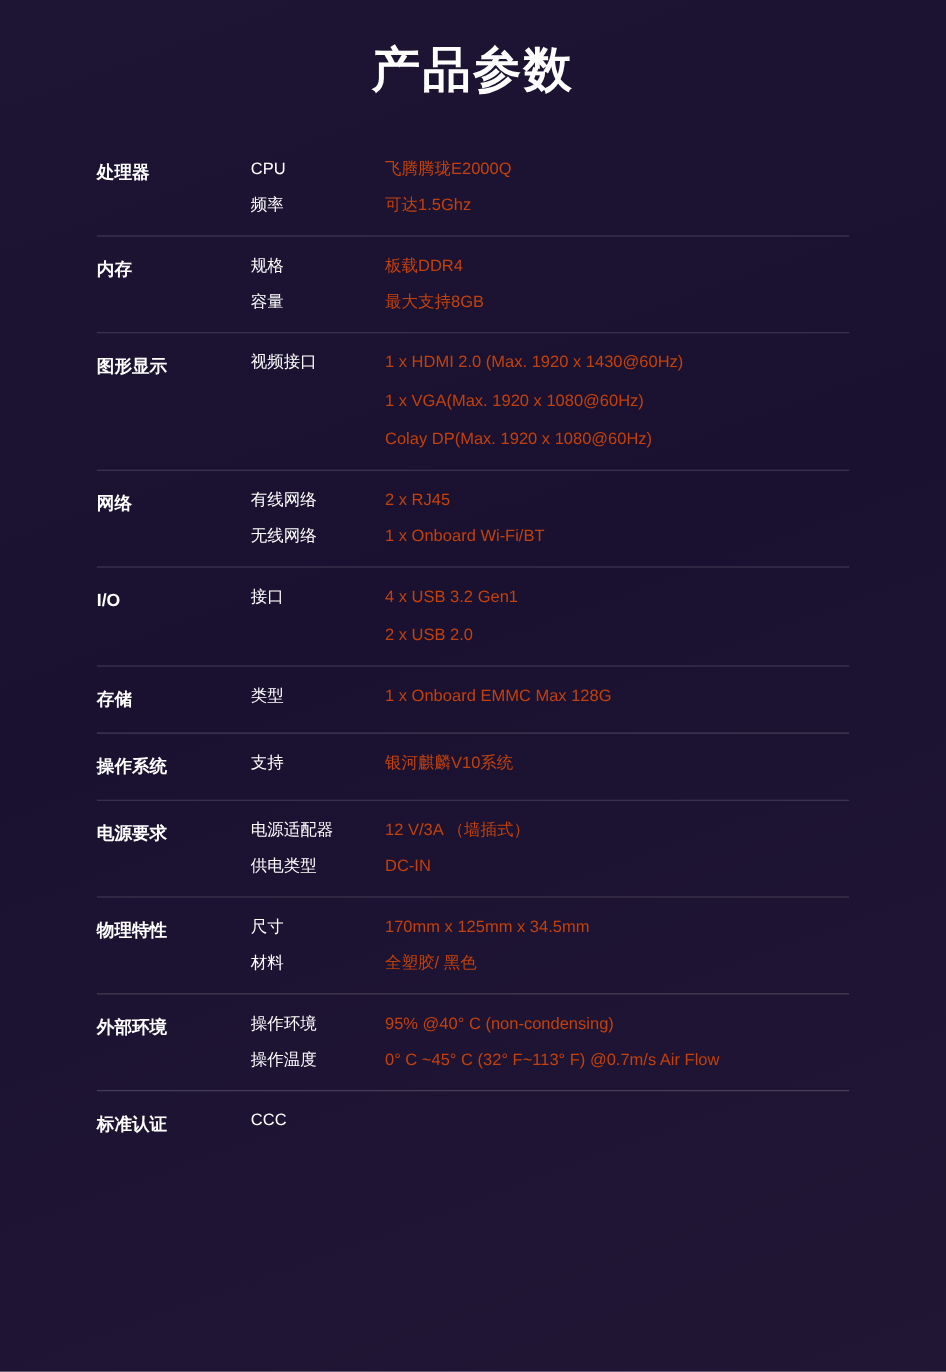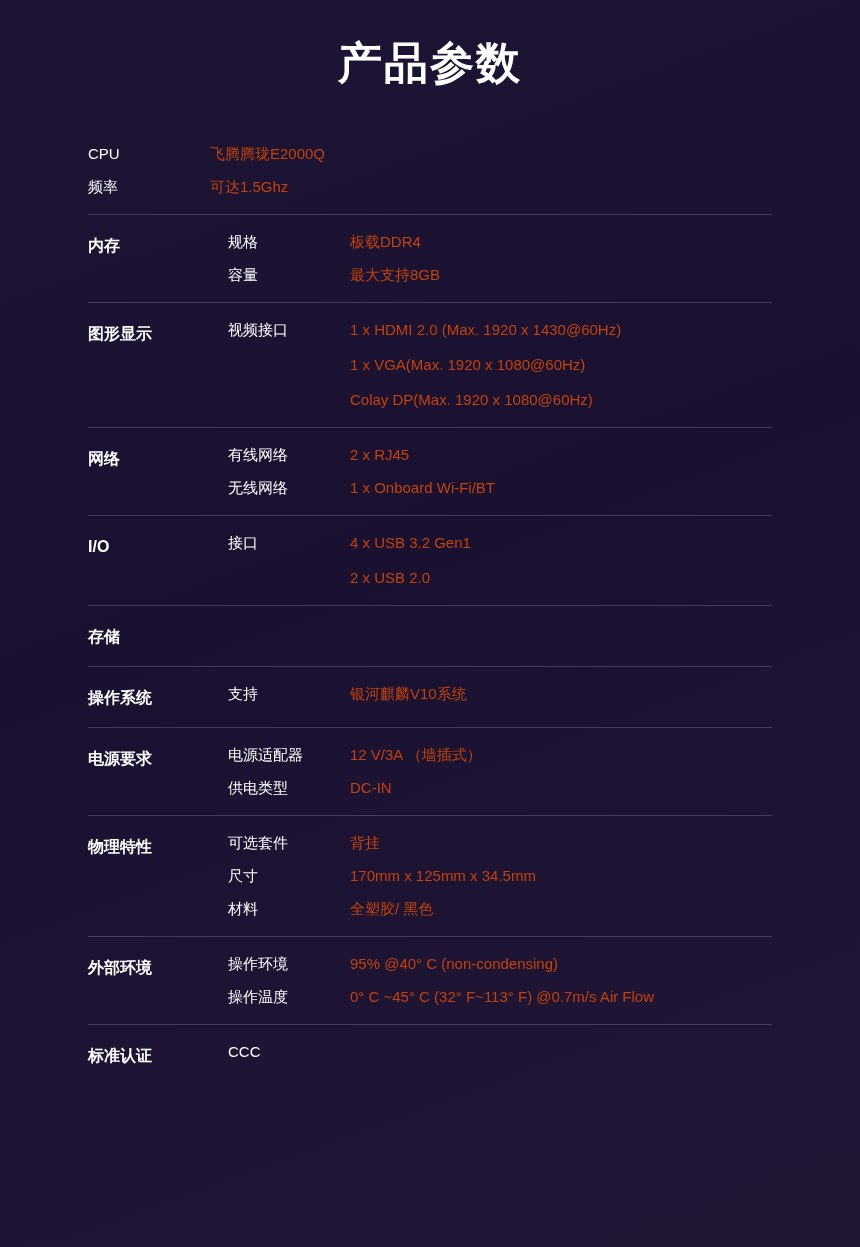--- a/index.html
+++ b/index.html
@@ -87,20 +87,21 @@
     padding-top: 0;
   }
 </style>
 </head>
 <body>
 
 <div class="page">
   <div class="title">产品参数</div>
   <div class="spec-table" id="spec-table">
       <div class="spec-row first">
+        <div class="cat">处理器</div>
         <div class="pairs">
           <div class="pair">
             <div class="label">CPU</div>
             <div class="vals">
               <div class="value">飞腾腾珑E2000Q</div>
             </div>
           </div>
           <div class="pair">
             <div class="label">频率</div>
             <div class="vals">
@@ -163,20 +164,28 @@
             <div class="label">接口</div>
             <div class="vals">
               <div class="value">4 x USB 3.2 Gen1</div>
               <div class="value">2 x USB 2.0</div>
             </div>
           </div>
         </div>
       </div>
       <div class="spec-row">
         <div class="cat">存储</div>
+        <div class="pairs">
+          <div class="pair">
+            <div class="label">类型</div>
+            <div class="vals">
+              <div class="value">1 x Onboard EMMC Max 128G</div>
+            </div>
+          </div>
+        </div>
       </div>
       <div class="spec-row">
         <div class="cat">操作系统</div>
         <div class="pairs">
           <div class="pair">
             <div class="label">支持</div>
             <div class="vals">
               <div class="value">银河麒麟V10系统</div>
             </div>
           </div>
@@ -195,26 +204,20 @@
             <div class="label">供电类型</div>
             <div class="vals">
               <div class="value">DC-IN</div>
             </div>
           </div>
         </div>
       </div>
       <div class="spec-row">
         <div class="cat">物理特性</div>
         <div class="pairs">
-          <div class="pair">
-            <div class="label">可选套件</div>
-            <div class="vals">
-              <div class="value">背挂</div>
-            </div>
-          </div>
           <div class="pair">
             <div class="label">尺寸</div>
             <div class="vals">
               <div class="value">170mm x 125mm x 34.5mm</div>
             </div>
           </div>
           <div class="pair">
             <div class="label">材料</div>
             <div class="vals">
               <div class="value">全塑胶/ 黑色</div>

